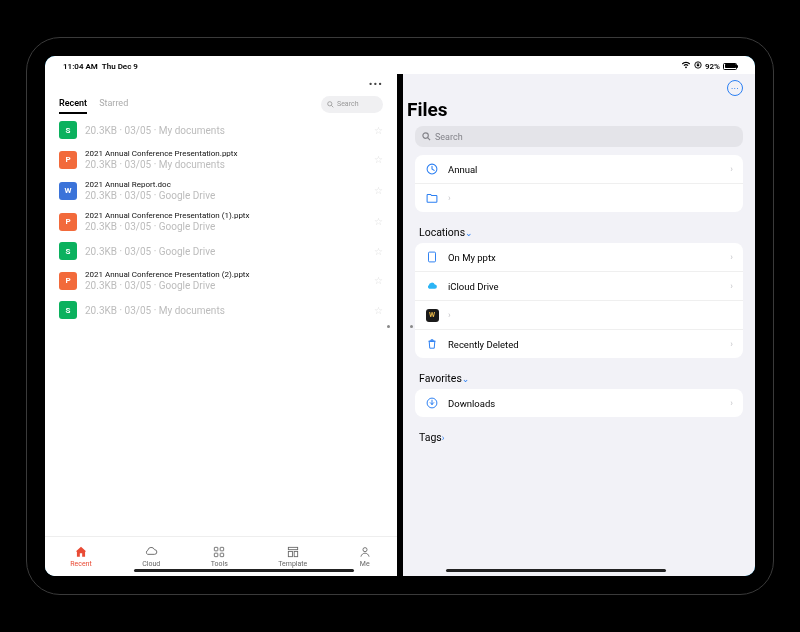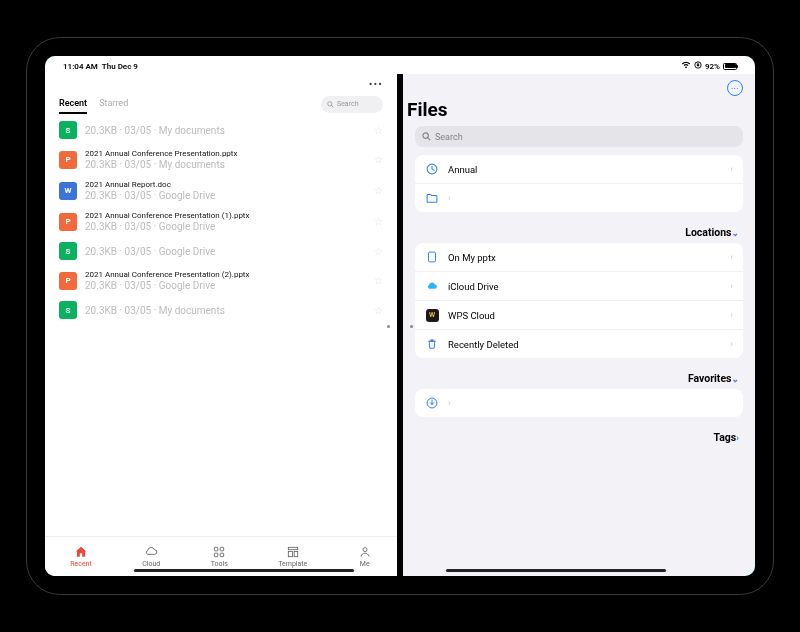--- a/index.html
+++ b/index.html
@@ -38,21 +38,21 @@
 .tabbar{height:40px;border-top:1px solid #eee;display:flex;align-items:center;justify-content:space-around;background:#fff}
 .tabitem{display:flex;flex-direction:column;align-items:center;gap:1px;font-size:7px;color:#666;cursor:pointer}
 .tabitem.active{color:#e94b35}
 .tabitem svg{width:14px;height:14px}
 
 .files-hdr{display:flex;align-items:center;justify-content:flex-end;padding:6px 12px 2px}
 .more-circle{width:16px;height:16px;border:1.2px solid #2b7ff2;border-radius:50%;display:flex;align-items:center;justify-content:center;color:#2b7ff2;font-size:8px;letter-spacing:.5px}
 .files-title{font-size:19px;font-weight:700;padding:0 4px 5px;color:#000}
 .searchbar{margin:0 12px 8px;background:#e4e4e9;border-radius:8px;height:21px;display:flex;align-items:center;padding:0 7px;gap:4px;font-size:9px;color:#838389}
 .section{margin:0 12px 10px}
-.sechdr{display:flex;align-items:center;justify-content:flex-end;font-size:10.5px;font-weight:700;padding:4px 4px;color:#000}
+.sechdr{display:flex;align-items:center;justify-content:flex-start;font-size:10.5px;font-weight:400;padding:4px 4px;color:#000}
 .sechdr .chev{color:#2b7ff2;font-size:9px}
 .group{background:#fff;border-radius:8px;overflow:hidden}
 .grow{display:flex;align-items:center;padding:7px 10px;gap:9px;font-size:9.5px;color:#000;cursor:pointer;border-bottom:.5px solid #efefef}
 .grow:last-child{border-bottom:none}
 .gicon{width:14px;height:14px;display:flex;align-items:center;justify-content:center;flex-shrink:0}
 .grow .lbl{flex:1}
 .grow .chev{color:#c5c5c9;font-size:9px}
 
 .homebar{position:absolute;bottom:4px;left:50%;width:220px;height:3px;background:#222;border-radius:3px;transform:translateX(-50%)}
 .homebar.l{left:28%}
@@ -268,21 +268,20 @@
                       <path d="M14 14a3 3 0 000-6 4.5 4.5 0 00-8.6.8A3 3 0 006 14z" fill="#2bb4f5"></path>
                     </svg>
                   </span>
         <span class="lbl">iCloud Drive</span>
         <span class="chev">›</span>
       </div>
       <div class="grow">
         <span class="gicon">
                     <span style="width:13px;height:13px;background:#1a1a1a;border-radius:3px;display:flex;align-items:center;justify-content:center;color:#e8b84a;font-size:7px;font-weight:bold">W</span>
                   </span>
-        <span class="lbl">WPS Cloud</span>
         <span class="chev">›</span>
       </div>
       <div class="grow">
         <span class="gicon">
                     <svg width="14" height="14" viewBox="0 0 20 20">
                       <path d="M6 6h8l-.8 10H6.8zM5 6h10M8.5 4h3v2h-3z" fill="none" stroke="#2b7ff2" stroke-width="1.4" stroke-linejoin="round"></path>
                     </svg>
                   </span>
         <span class="lbl">Recently Deleted</span>
         <span class="chev">›</span>
@@ -296,20 +295,21 @@
       <span class="chev">⌄</span>
     </div>
     <div class="group">
       <div class="grow">
         <span class="gicon">
                     <svg width="14" height="14" viewBox="0 0 20 20">
                       <circle cx="10" cy="10" r="7" fill="none" stroke="#2b7ff2" stroke-width="1.4"></circle>
                       <path d="M10 6v6m0 0l-2.5-2.5M10 12l2.5-2.5" fill="none" stroke="#2b7ff2" stroke-width="1.4" stroke-linecap="round"></path>
                     </svg>
                   </span>
+        <span class="lbl">Downloads</span>
         <span class="chev">›</span>
       </div>
     </div>
   </div>
 
   <div class="section">
     <div class="sechdr">
       <span>Tags</span>
       <span class="chev" style="color:#2b7ff2">›</span>
     </div>

